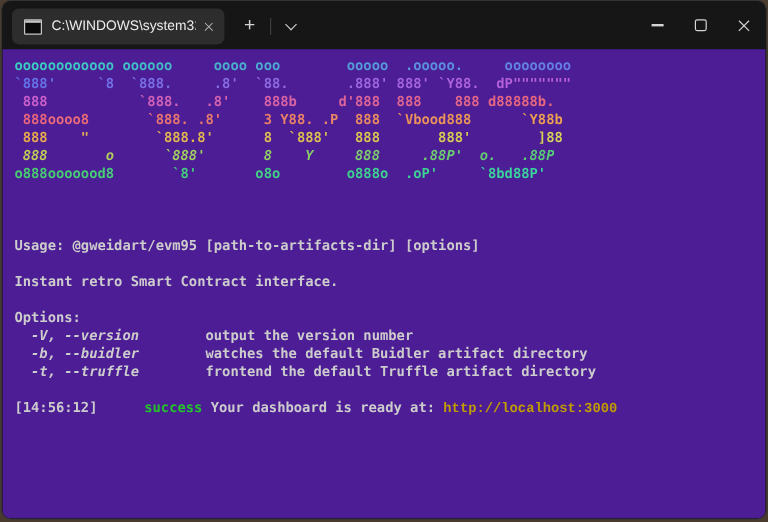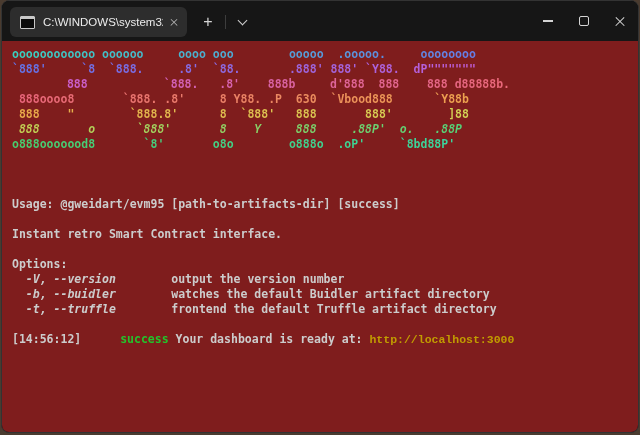--- a/index.html
+++ b/index.html
@@ -91,21 +91,21 @@
     display:flex;align-items:center;justify-content:center;
   }
   .min-icon{width:10px;height:1.2px;background:#d4d4d4;display:inline-block;}
   .max-icon{
     width:8px;height:8px;
     border:1.2px solid #d4d4d4;border-radius:2px;display:inline-block;
   }
   
   .terminal{
     position:absolute;left:0;right:0;top:40px;bottom:0;
-    background:#7f1d1d;
+    background:#4c1d95;
     padding:6px 0 0 10px;
     font-family:"DejaVu Sans Mono","Liberation Mono",monospace;
     font-size:11.5px;
     font-weight:bold;
     line-height:15px;
     color:#cccccc;
     overflow:hidden;
   }
   .line{height:15px;white-space:pre;}
   .ascii-line{
@@ -155,32 +155,32 @@
       <div class="cap-btn">
         <span class="x-icon"></span>
       </div>
     </div>
   </div>
 
   <div class="terminal">
     <div class="ascii">
       <div class="line ascii-line" style="background-image: linear-gradient(90deg, rgb(56, 210, 192), rgb(102, 125, 232));">oooooooooooo oooooo     oooo ooo        ooooo  .ooooo.     oooooooo</div>
       <div class="line ascii-line" style="background-image: linear-gradient(90deg, rgb(98, 115, 232), rgb(192, 94, 216));">`888'     `8  `888.     .8'  `88.       .888' 888' `Y88.  dP"""""""</div>
-      <div class="line ascii-line" style="background-image: linear-gradient(90deg, rgb(201, 95, 206), rgb(235, 104, 120)); margin-left: 48px;"> 888           `888.   .8'    888b     d'888  888    888 d88888b.</div>
-      <div class="line ascii-line" style="background-image: linear-gradient(90deg, rgb(233, 100, 124), rgb(237, 162, 78));"> 888oooo8       `888. .8'     8 Y88. .P  630  `Vbood888      `Y88b</div>
+      <div class="line ascii-line" style="background-image: linear-gradient(90deg, rgb(201, 95, 206), rgb(235, 104, 120));"> 888           `888.   .8'    888b     d'888  888    888 d88888b.</div>
+      <div class="line ascii-line" style="background-image: linear-gradient(90deg, rgb(233, 100, 124), rgb(237, 162, 78));"> 888oooo8       `888. .8'     3 Y88. .P  888  `Vbood888      `Y88b</div>
       <div class="line ascii-line" style="background-image: linear-gradient(90deg, rgb(234, 170, 74), rgb(211, 212, 85));"> 888    "        `888.8'      8  `888'   888       888'        ]88</div>
       <div class="line ascii-line" style="background-image: linear-gradient(90deg, rgb(198, 209, 83), rgb(85, 208, 119)); font-style: italic;"> 888       o      `888'       8    Y     888     .88P'  o.   .88P</div>
       <div class="line ascii-line" style="background-image: linear-gradient(90deg, rgb(71, 207, 110), rgb(58, 214, 158));">o888ooooood8       `8'       o8o        o888o  .oP'     `8bd88P'</div>
     </div>
 
     <div class="line"></div>
     <div class="line"></div>
     <div class="line"></div>
 
-    <div class="line">Usage: @gweidart/evm95 [path-to-artifacts-dir] [success]</div>
+    <div class="line">Usage: @gweidart/evm95 [path-to-artifacts-dir] [options]</div>
     <div class="line"></div>
     <div class="line">Instant retro Smart Contract interface.</div>
     <div class="line"></div>
     <div class="line">Options:</div>
 
     <div class="line"><span class="opt-flags">-V, --version</span><span class="opt-desc">output the version number</span></div>
     <div class="line"><span class="opt-flags">-b, --buidler</span><span class="opt-desc">watches the default Buidler artifact directory</span></div>
     <div class="line"><span class="opt-flags">-t, --truffle</span><span class="opt-desc">frontend the default Truffle artifact directory</span></div>
 
     <div class="line"></div>

